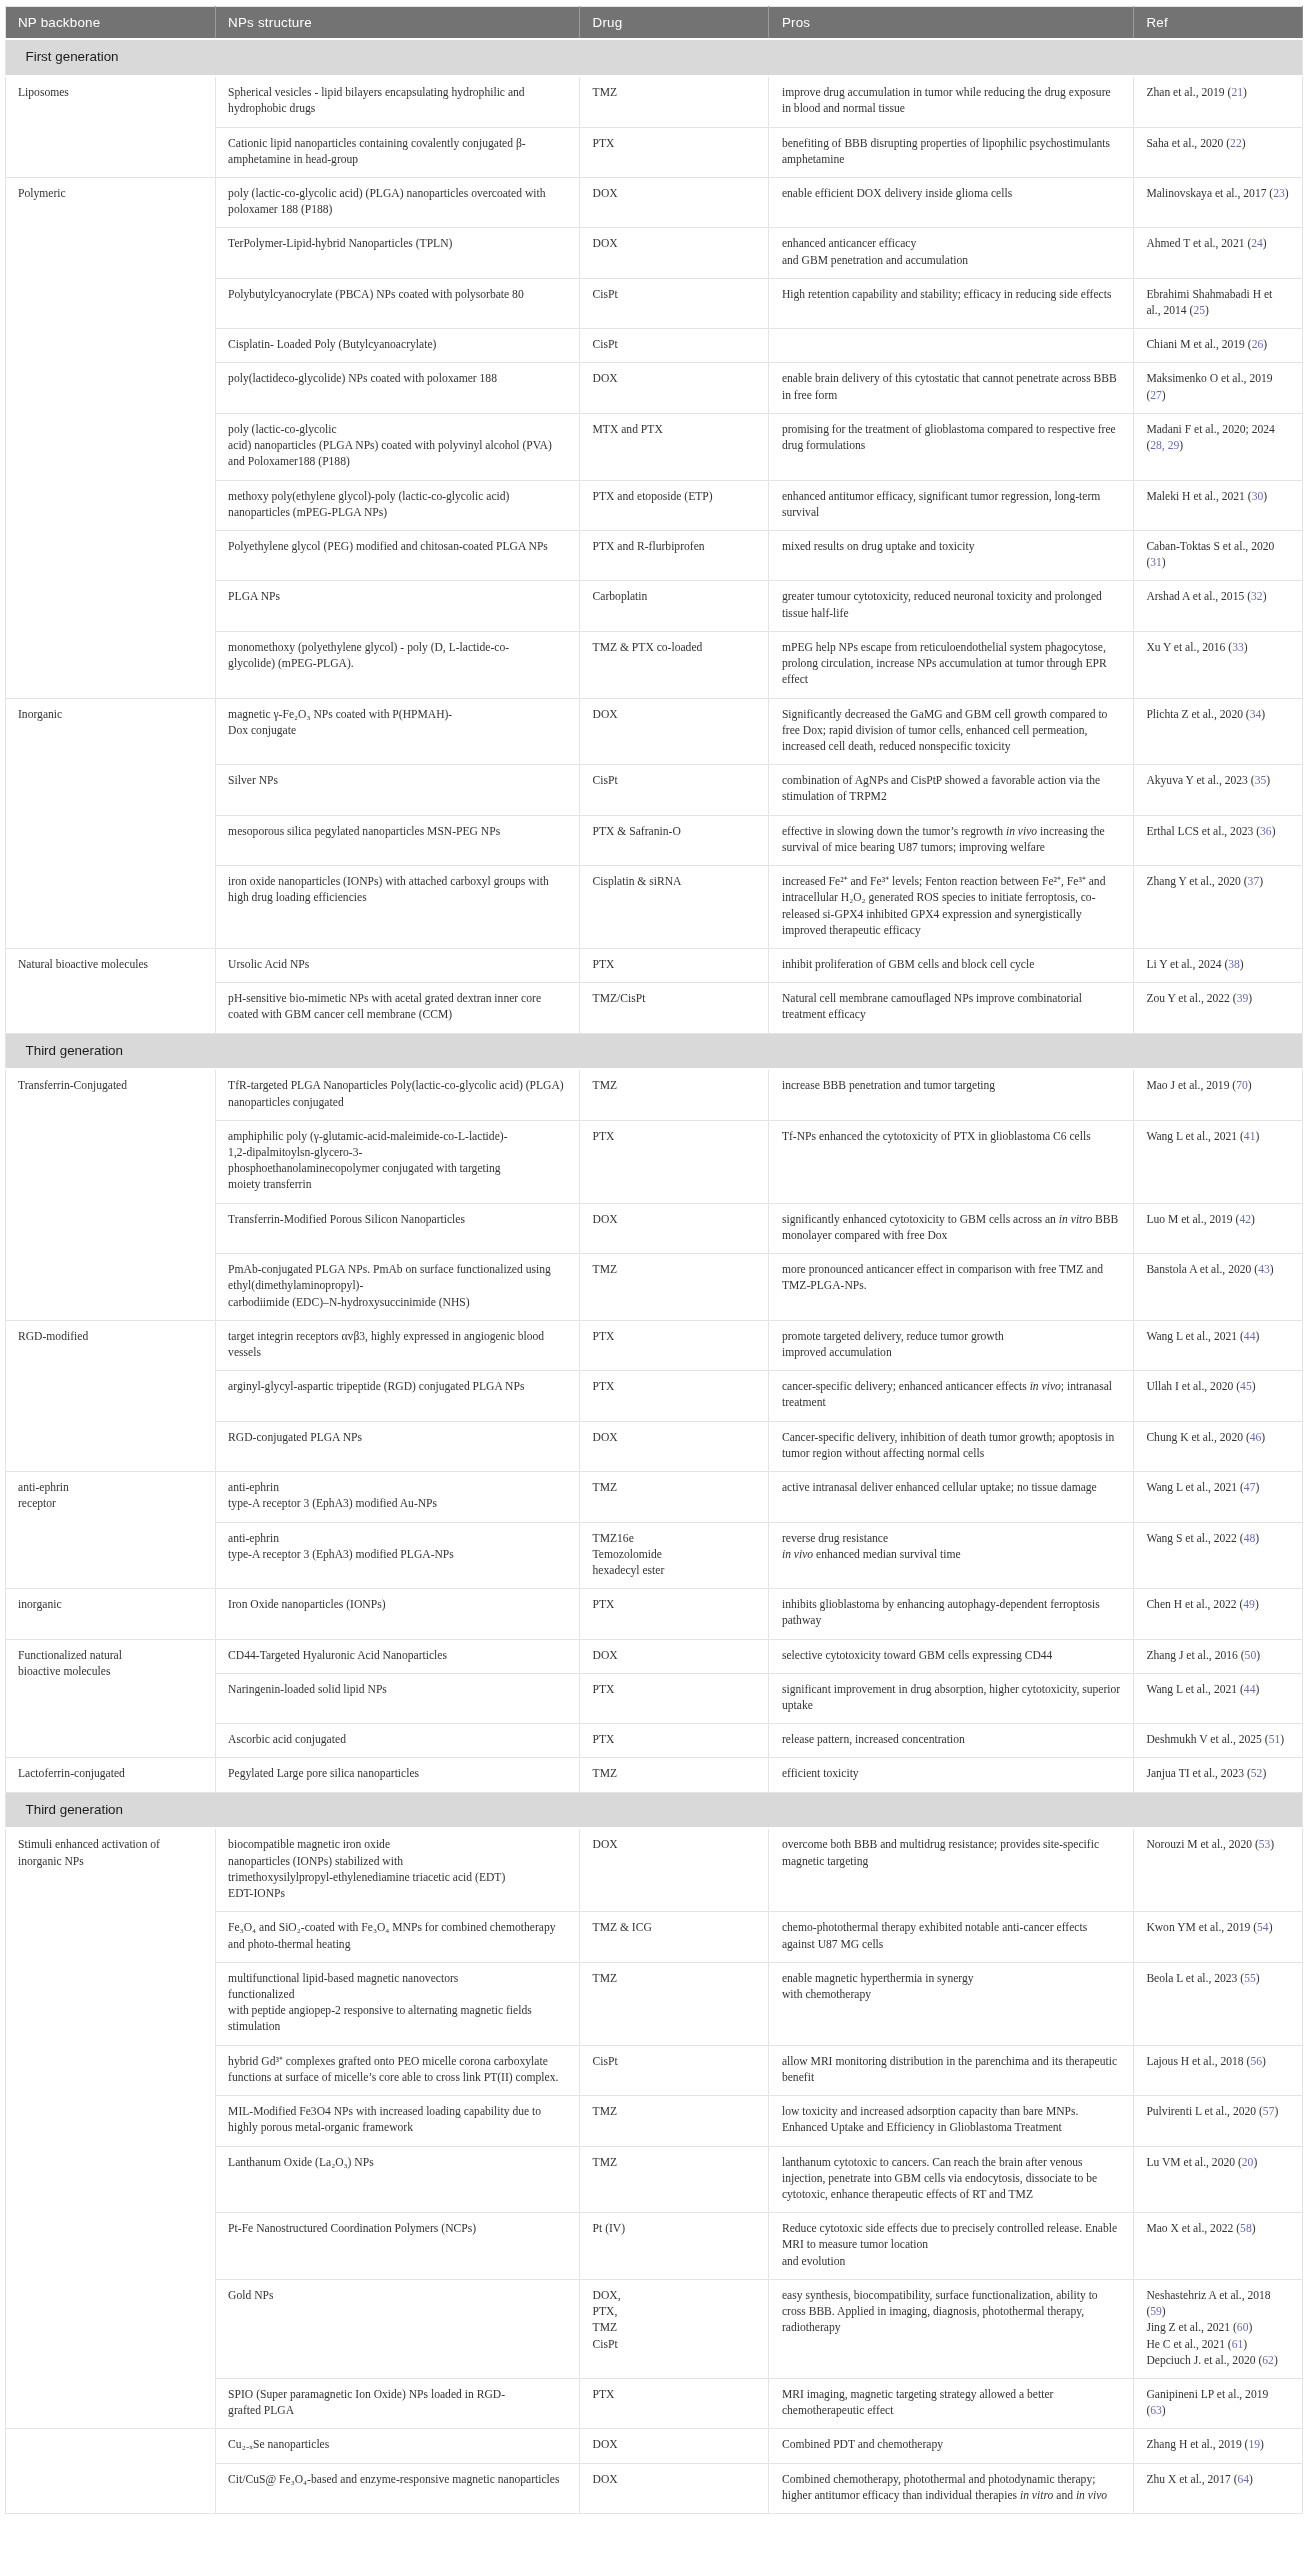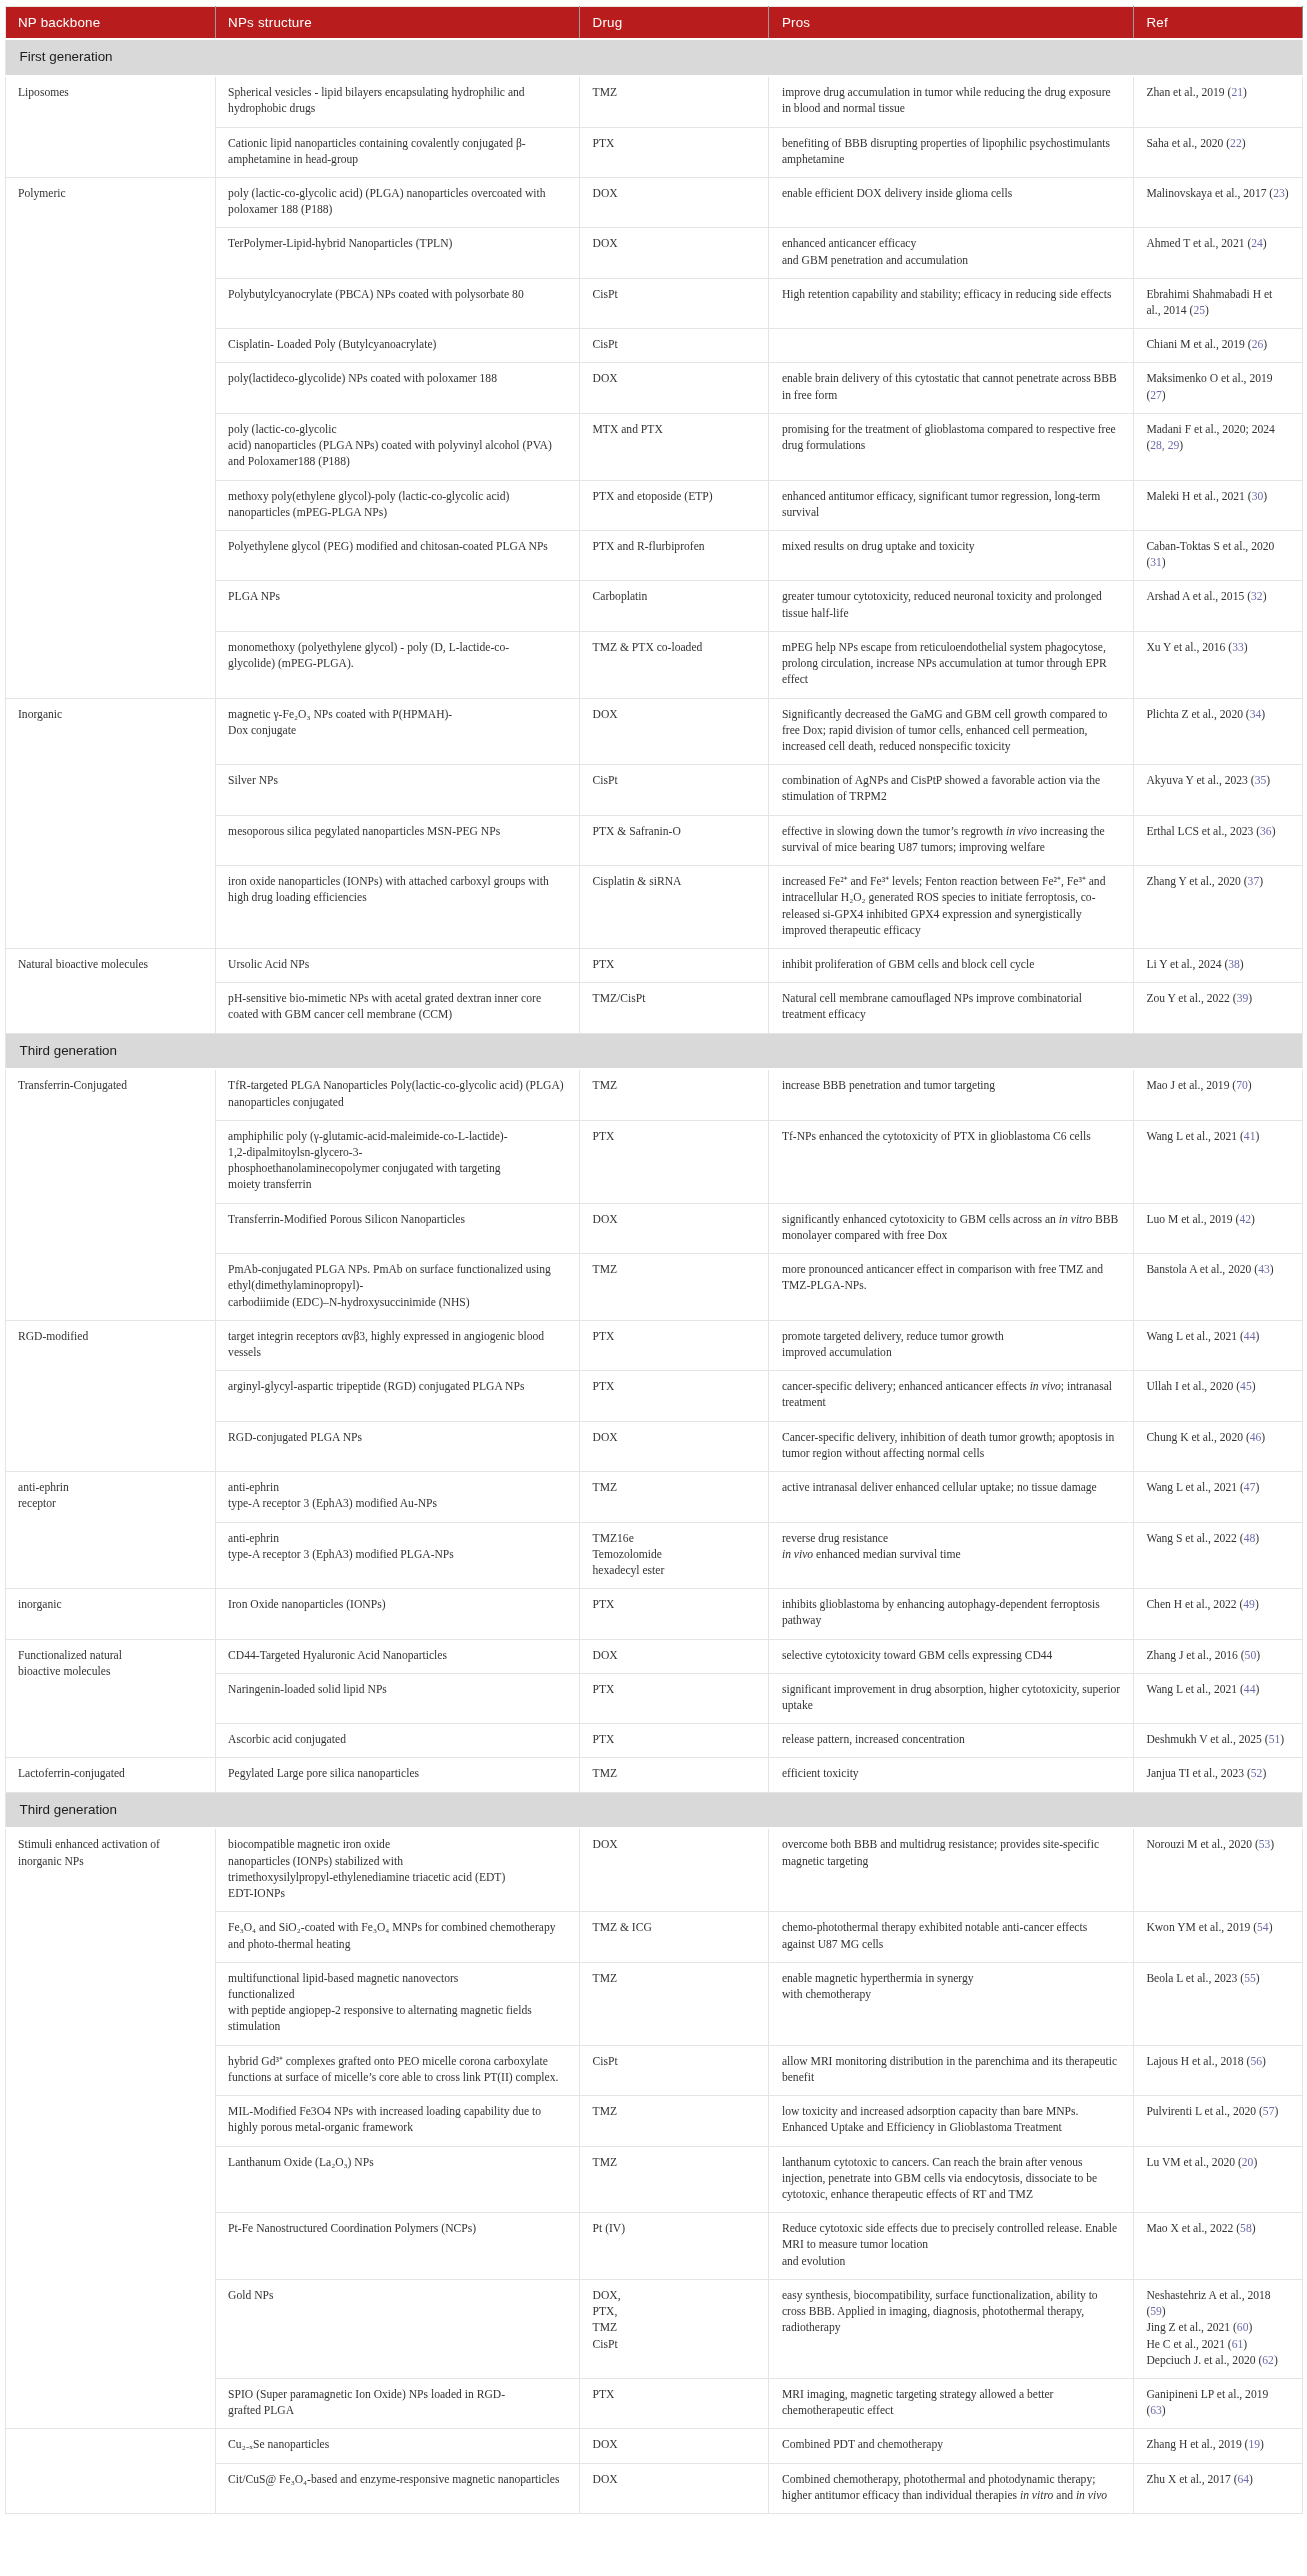--- a/index.html
+++ b/index.html
@@ -8,34 +8,34 @@
     padding:6.3px 4.5px 10.7px 4.5px;
     font-family:"Liberation Serif", serif;
     color:#333333;
   }
   table.np-table {
     width:100%; border-collapse:collapse; table-layout:fixed;
     border:0.9px solid #e4e4e4; border-bottom:1.8px solid #d6d6d6;
   }
   col.c1{width:16.2%} col.c2{width:28.1%} col.c3{width:14.6%} col.c4{width:28.1%} col.c5{width:13.0%}
   thead th {
-    background:#b91c1c; color:#ffffff;
+    background:#737373; color:#ffffff;
     font-family:"Liberation Sans", sans-serif;
     font-size:13.4px; font-weight:400; letter-spacing:0.2px;
     text-align:left; vertical-align:middle;
     padding:8px 12.5px;
     border-right:0.9px solid #9b9b9b;
     border-bottom:2.7px solid #ffffff;
   }
   thead th:last-child { border-right:0.9px solid #8a8a8a; }
   tr.section-row td {
     background:#d9d9d9; color:#1c1c1c;
     font-family:"Liberation Sans", sans-serif;
     font-size:13.4px; font-weight:400;
-    padding:8px 14px;
+    padding:8px 20px;
     border-top:1.8px solid #ffffff; border-bottom:2.7px solid #ffffff;
   }
   td {
     vertical-align:top;
     font-size:11.6px; line-height:1.4;
     padding:8px 12.5px 9px 12.5px;
     border:0.9px solid #e4e4e4;
     word-wrap:break-word;
   }
   td.backbone { color:#333;margin-top:21px; }

